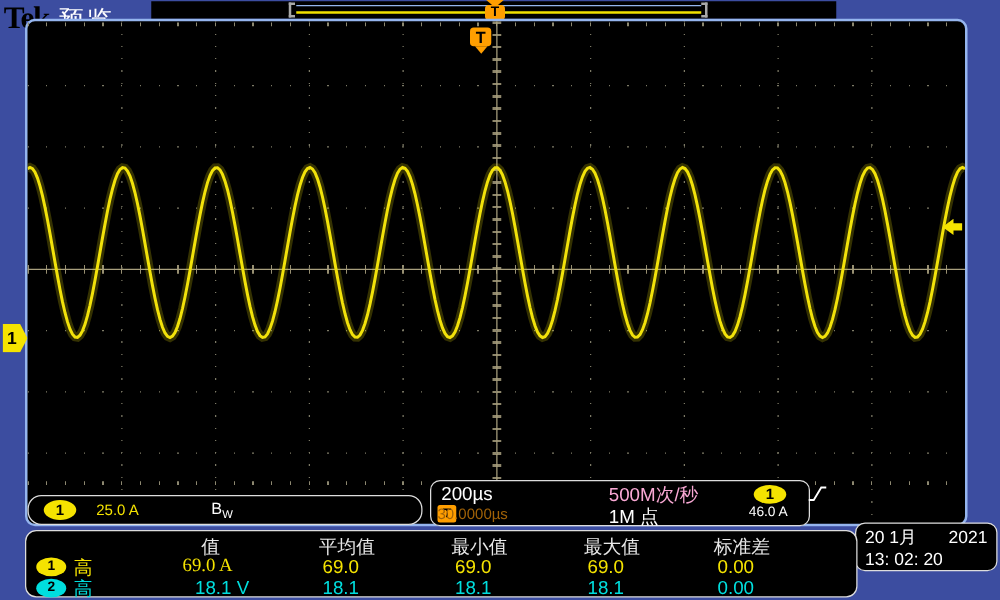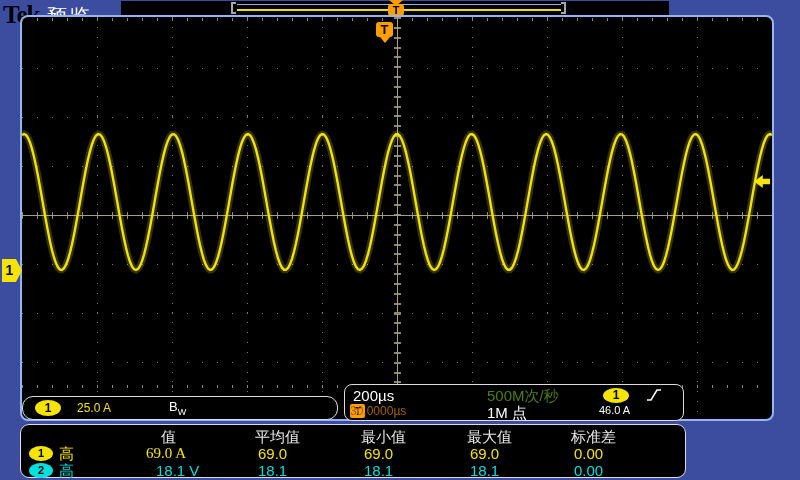--- a/index.html
+++ b/index.html
@@ -57,24 +57,24 @@
     clip-path:polygon(0 50%, 55% 0, 55% 28%, 100% 28%, 100% 72%, 55% 72%, 55% 100%); }
   
   .readout-box { position:absolute; background:#000; border:1px solid #ddd; z-index:10; }
   #ch1-box { left:22px; top:396px; width:316px; height:24px; border-radius:11px; display:flex; align-items:center; }
   .badge { background:#f5e300; color:#000; font-weight:bold; font-size:12px;
     width:26px; height:16px; border-radius:50%; text-align:center; line-height:16px; flex:none; }
   #ch1-box .badge { margin-left:12px; }
   #ch1-scale { color:#f5e300; font-size:12px; margin-left:16px; }
   #bw-indicator { color:#fff; margin-left:58px; font-size:13px; }
   #bw-indicator sub { font-size:9px; }
-  #horiz-box { left:344px; top:384px; width:340px; height:37px; border-radius:8px; }
+  #horiz-box { left:344px; top:384px; width:304px; height:37px; border-radius:8px; }
   #horiz-box span { position:absolute; white-space:nowrap; }
   #timebase { left:8px; top:2px; color:#fff; font-size:15px; }
-  #sample-rate { left:142px; top:2px; color:#4d7c0f; font-size:15px; }
+  #sample-rate { left:142px; top:2px; color:#f9a8d4; font-size:15px; }
   #trig-src-badge { position:absolute; left:258px; top:3px; }
   #slope-icon { position:absolute; left:300px; top:2px; }
   #trig-delay-group { position:absolute; left:5px; top:19px; display:flex; align-items:center; }
   #trig-delay-group .t-box { width:15px; height:14px; background:#ff9e00; border-radius:2px; color:#000;
     font-weight:bold; font-size:11px; text-align:center; line-height:14px; flex:none; }
   #delay-arrow { color:#ff9e00; font-size:13px; margin-left:1px; }
   #delay-tri { color:#ff9e00; font-size:10px; margin-left:1px; }
   #delay-value { color:#a16207; font-size:12px; }
   #rec-length { left:142px; top:19px; color:#fff; font-size:15px; }
   #trig-level { left:254px; top:19px; color:#fff; font-size:11px; }
@@ -169,20 +169,27 @@
     <div id="trig-delay-group">
       <div class="t-box">T</div>
       <span id="delay-arrow">→</span>
       <span id="delay-tri">▼</span>
       <span id="delay-value">30.0000µs</span>
     </div>
     <span id="rec-length">1M 点</span>
     <span id="trig-level">46.0 A</span>
   </div>
 
+  <div id="datetime-box" class="readout-box">
+    <div id="date-line">
+      <span>20 1月</span>
+      <span>2021</span>
+    </div>
+    <div id="time-line">13: 02: 20</div>
+  </div>
 
   <div id="meas-box" class="readout-box">
     <span class="cell hdr" style="left:140px; top:3px;">值</span>
     <span class="cell hdr" style="left:234px; top:3px;">平均值</span>
     <span class="cell hdr" style="left:340px; top:3px;">最小值</span>
     <span class="cell hdr" style="left:446px; top:3px;">最大值</span>
     <span class="cell hdr" style="left:550px; top:3px;text-align:center;">标准差</span>
 
     <div class="meas-badge ch1" style="left:8px; top:21px;">1</div>
     <span class="cell row-ch1" style="left:38px;  top:20px;">高</span>

